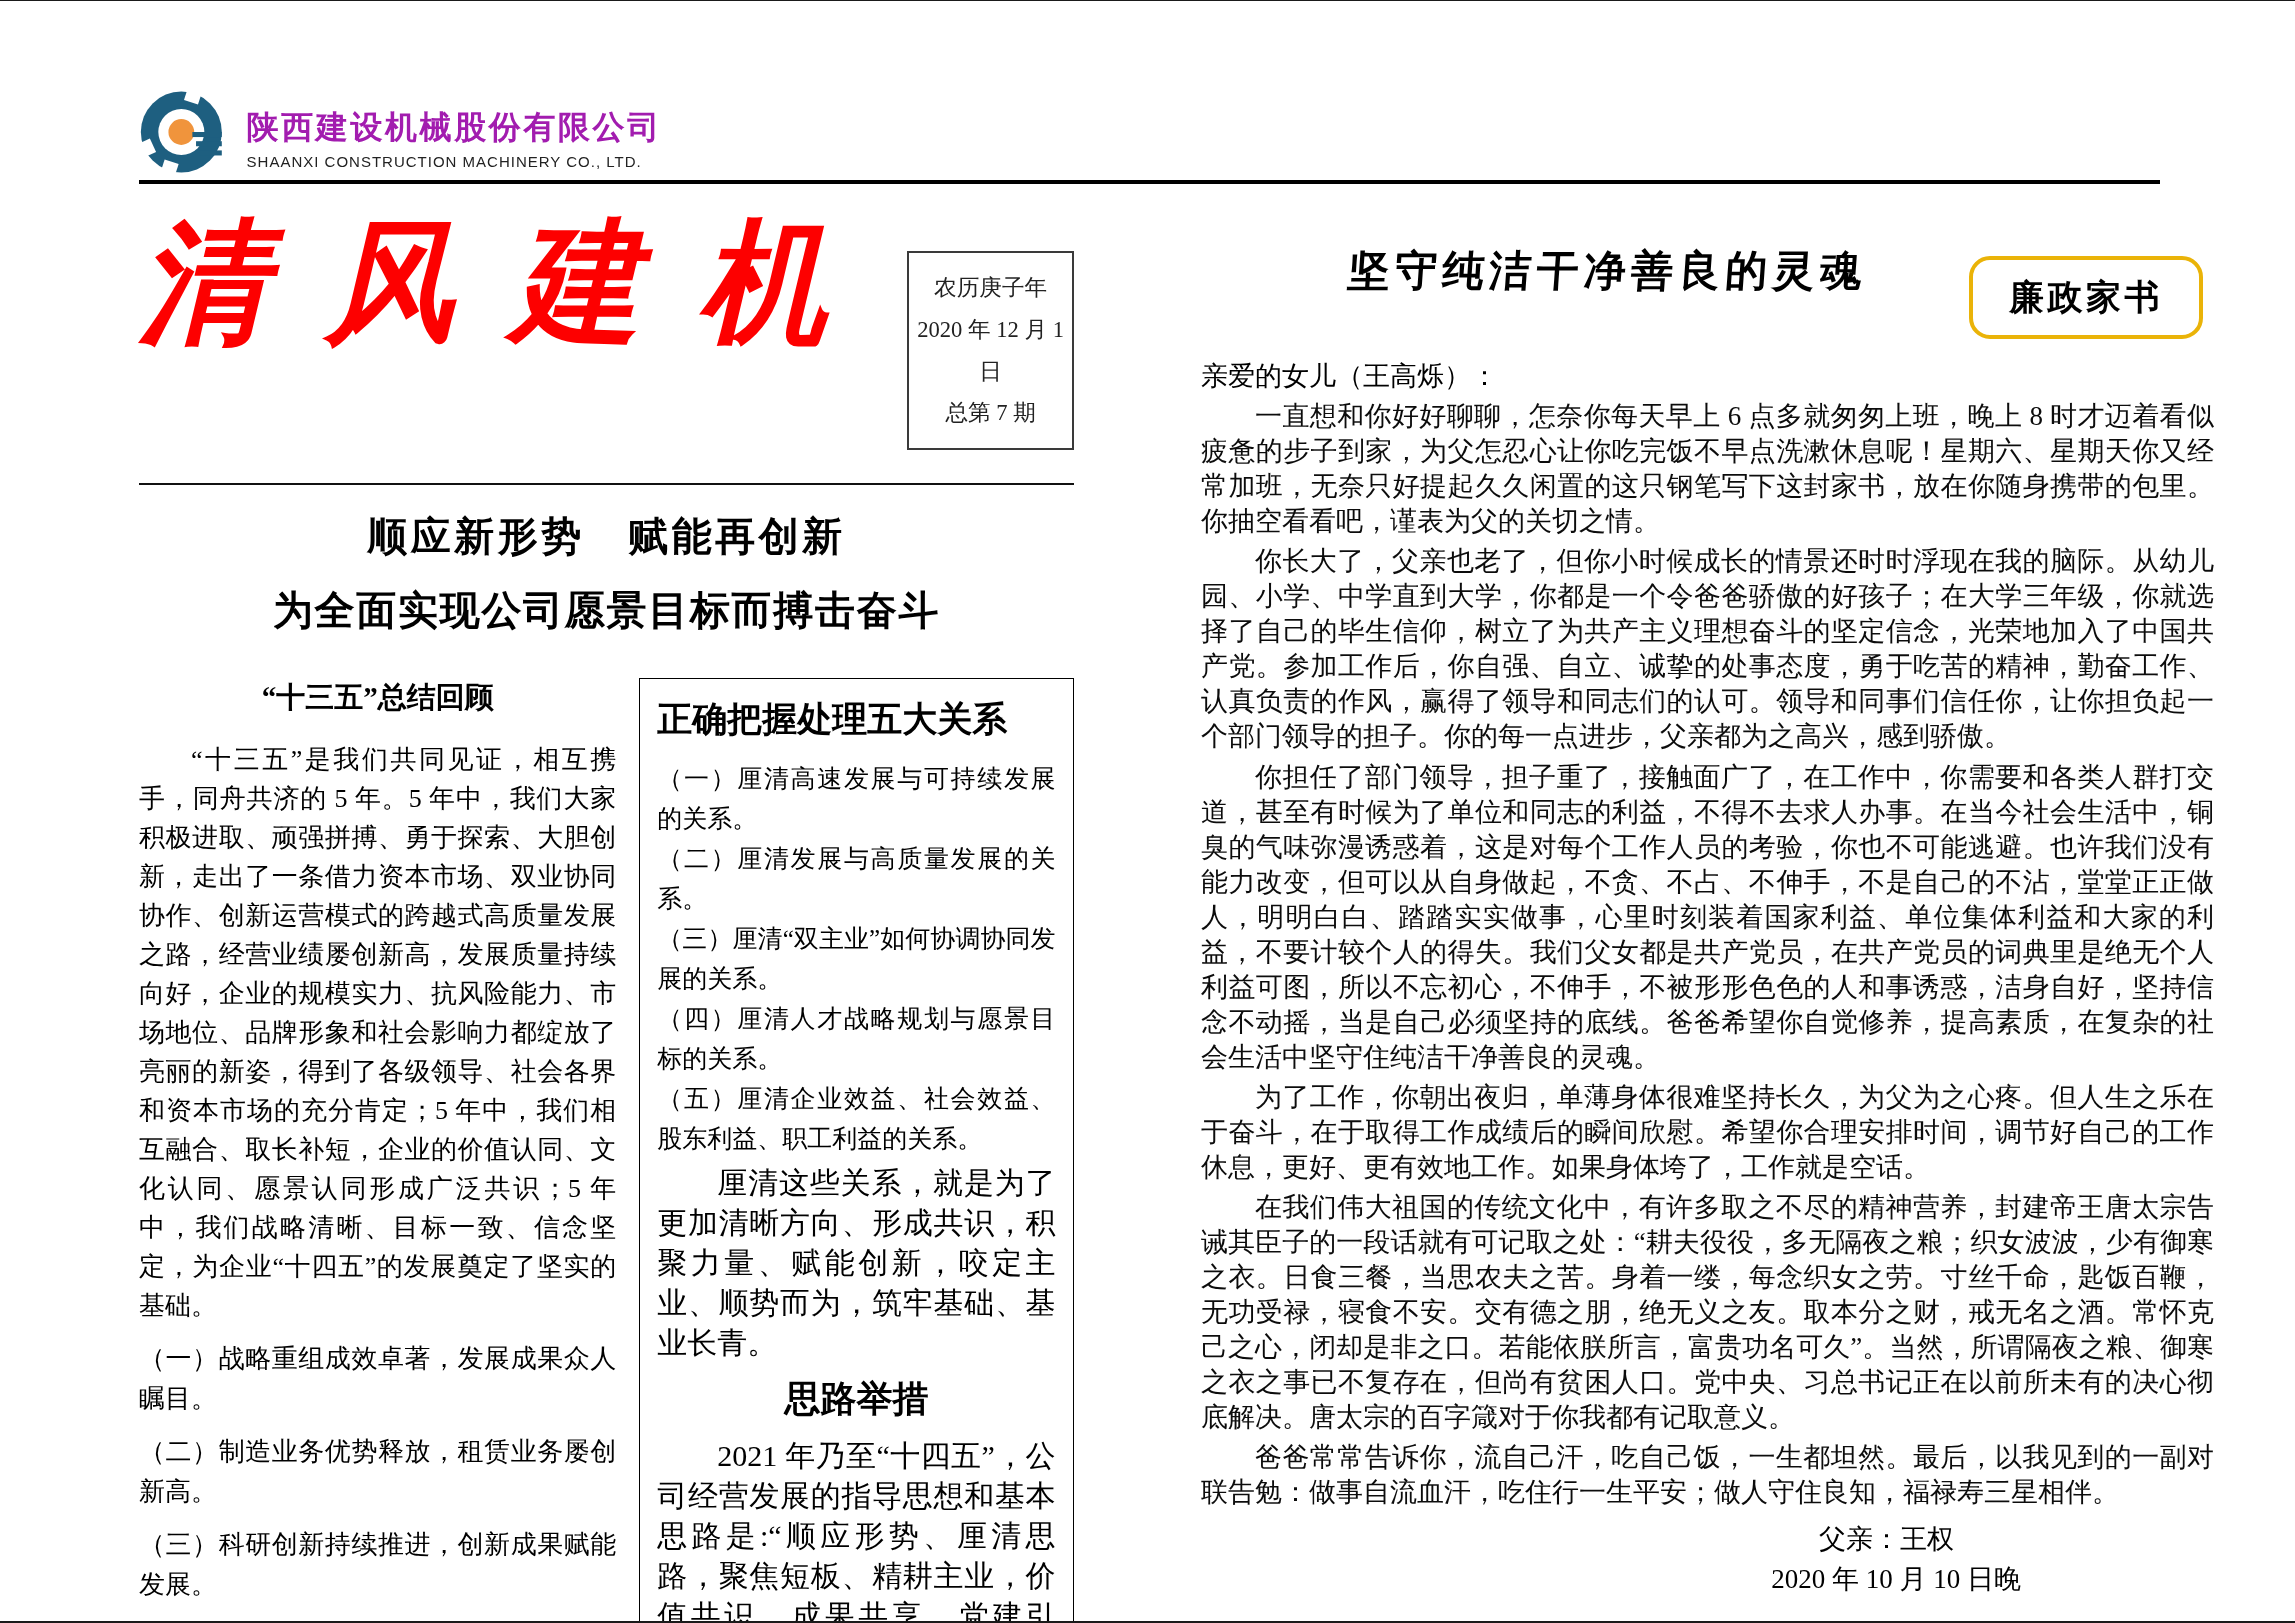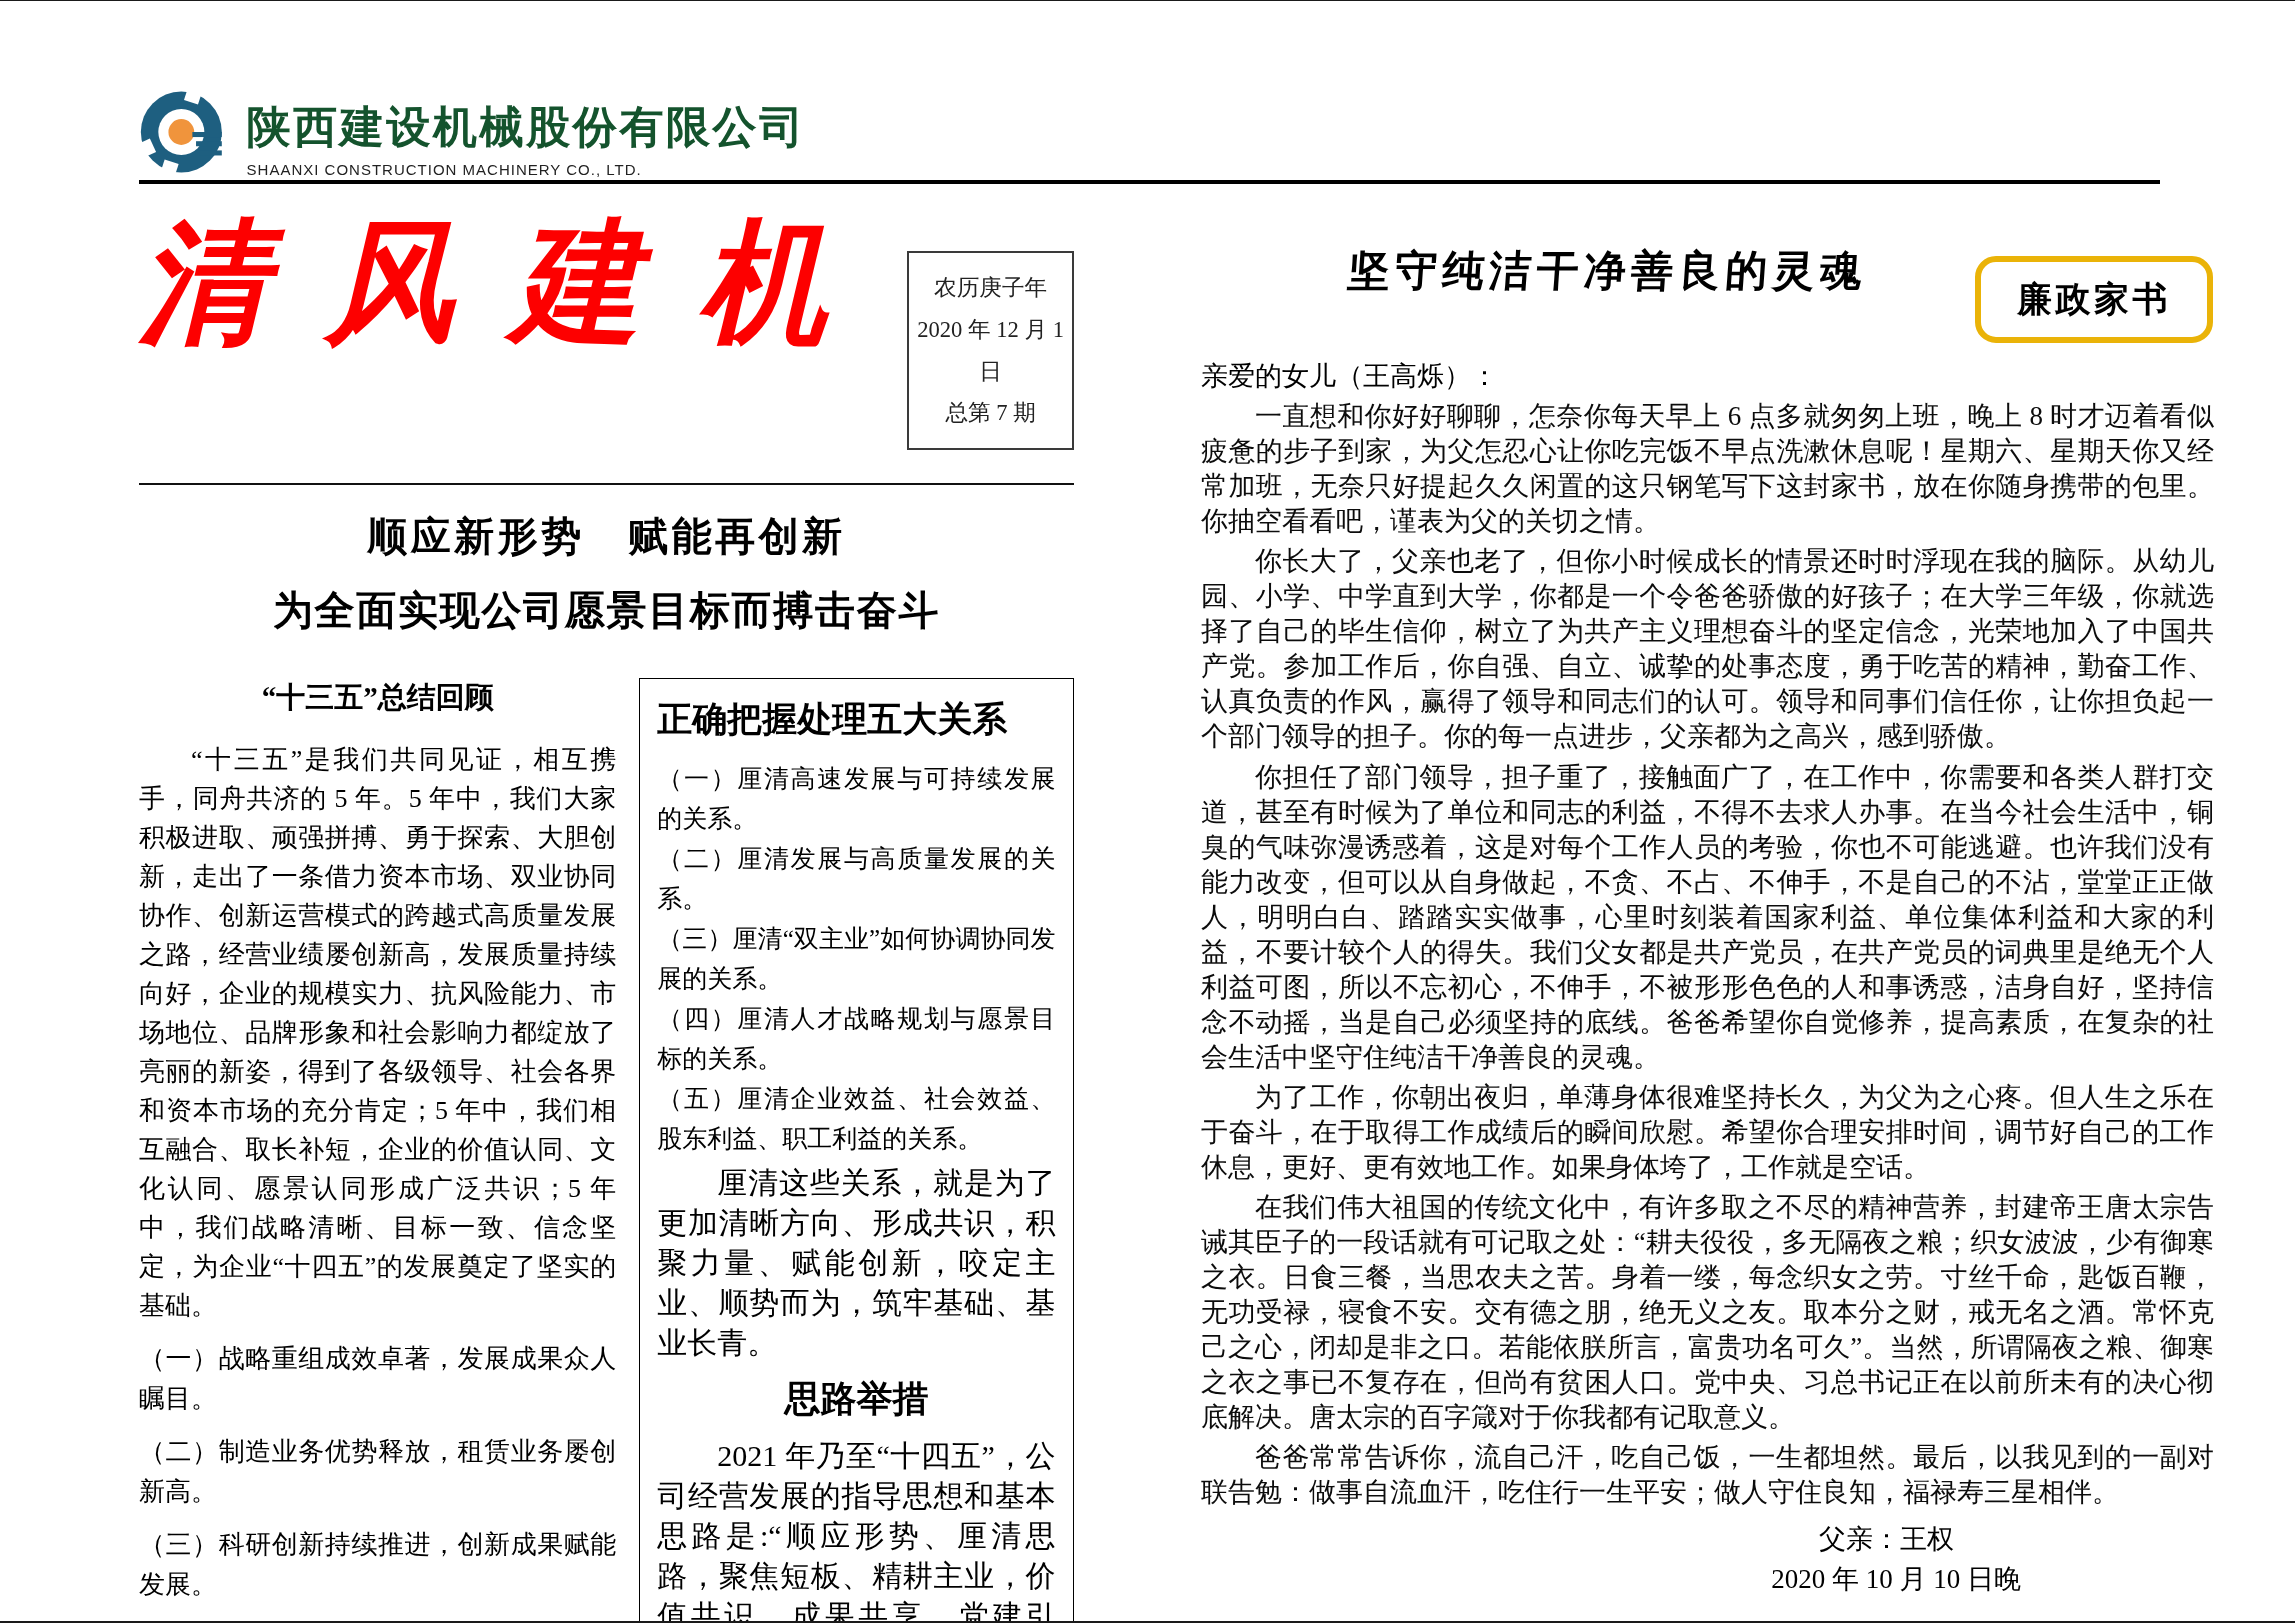--- a/index.html
+++ b/index.html
@@ -11,21 +11,21 @@
     font-family:"Liberation Serif", serif;
     color:#000;
     border-top:1.7px solid #1a1a1a;
     border-bottom:2.6px solid #1a1a1a;
     overflow:hidden;
   }
   
   .header { position:absolute; left:139px; top:85px; display:flex; align-items:center; }
   .logo { width:92px; height:92px; flex:0 0 auto; }
   .co-names { margin-left:15.6px; padding-top:12px; }
-  .co-cn { font-family:"DejaVu Sans", sans-serif; font-weight:bold; font-size:44px; letter-spacing:2.6px; color:#14532d; }
+  .co-cn { font-family:"DejaVu Sans", sans-serif; font-weight:bold; font-size:32px; letter-spacing:2.6px; color:#a21caf; }
   .co-en { font-family:"Liberation Sans", sans-serif; font-size:15px; letter-spacing:1px; color:#222; margin-top:3.5px; }
   .rule-thick { position:absolute; left:139px; top:179px; width:2021px; height:4.3px; background:#000; }
 
   
   .left-half { position:absolute; left:139px; top:205px; width:935px; }
   .masthead-row { display:flex; align-items:flex-start;gap:44px; }
   .masthead-title {
     font-family:"DejaVu Serif", serif; font-style:italic; font-weight:bold;
     font-size:128px; line-height:1.2; color:#fd0000;
     letter-spacing:7px; white-space:nowrap; transform:scaleY(1.05);
@@ -57,22 +57,22 @@
 
   
   .right-half { position:absolute; left:1201px; top:232px; width:1013px; }
   .letter-head { position:relative; height:113px; }
   .letter-title {
     position:absolute; left:147px; top:10.4px;
     font-family:"DejaVu Serif", serif; font-weight:bold; font-size:42px;
     letter-spacing:5.2px; transform:skewX(-4deg);
   }
   .letter-badge {
-    position:absolute; right:1px; top:22.6px;
-    border:6px solid #eab308; border-radius:21px;
+    position:absolute; right:11px; top:22.6px;
+    border:4px solid #eab308; border-radius:21px;
     padding:14px 36px; font-weight:bold; font-size:35px; letter-spacing:3.5px;
     background:#fff;
   }
   .salutation { font-size:27px; margin-top:12px; }
   .letter-body p {
     font-size:27px; line-height:35px; text-align:justify; text-indent:2em;
     margin-top:5.2px; color:#0c0c0c;
   }
   .sig-block { margin-top:8.7px; }
   .sig-name { text-align:right; padding-right:260px; font-size:27px; line-height:40px; }

